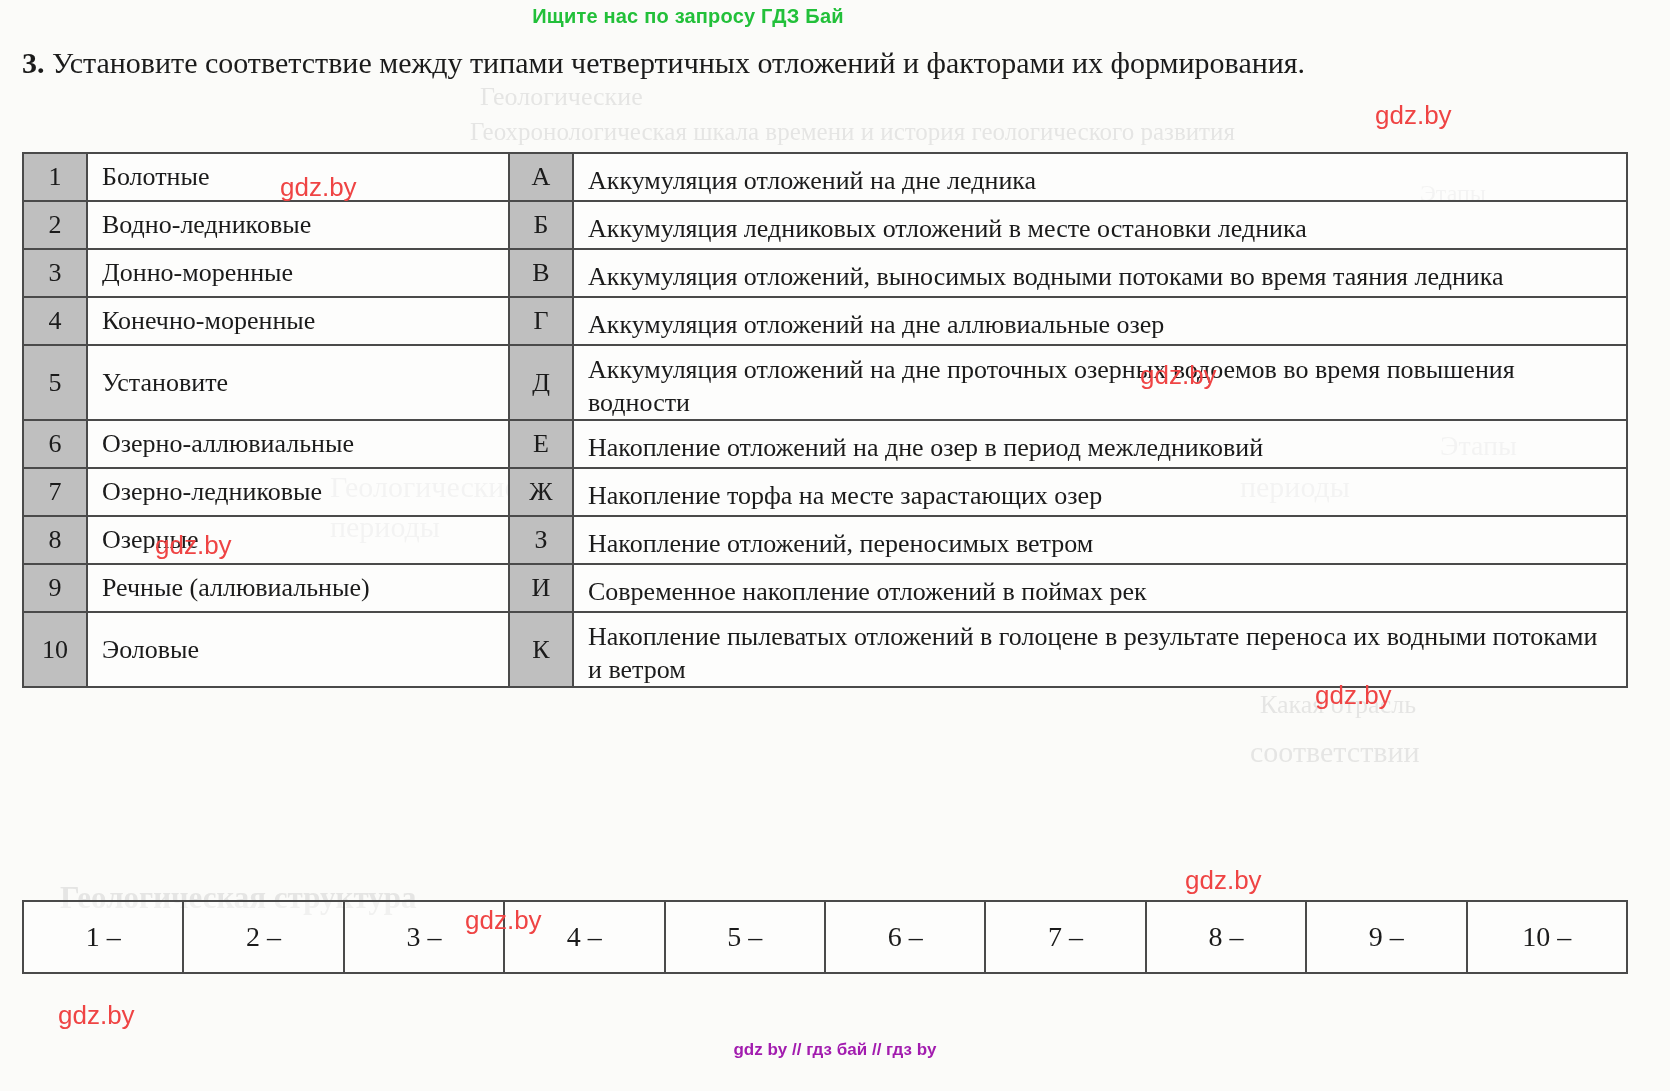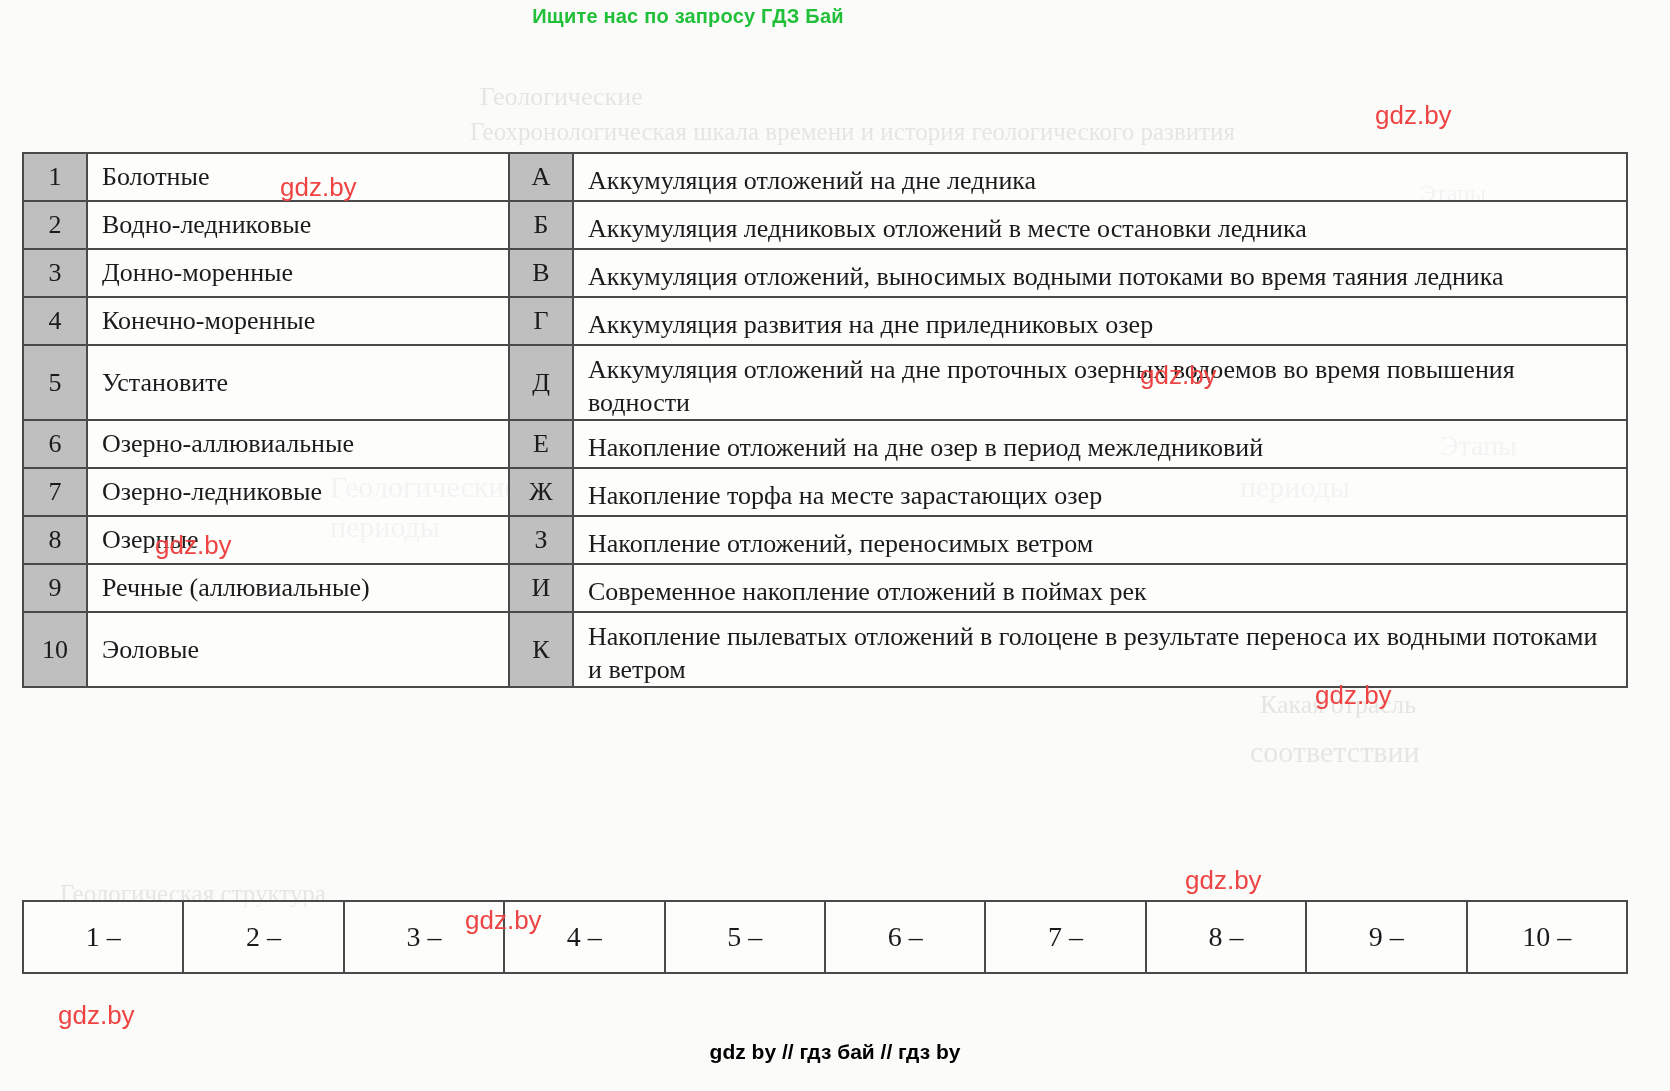--- a/index.html
+++ b/index.html
@@ -115,23 +115,23 @@
     color: #1b1b1b;
     background: rgba(255,255,255,0.45);
   }
 
   .footer {
     position: absolute;
     left: 0;
     top: 1040px;
     width: 1670px;
     text-align: center;
-    color: #000000;
+    color: #a21caf;
     font-family: "Liberation Sans", sans-serif;
-    font-size: 21px;
+    font-size: 17px;
     font-weight: bold;
   }
 
   
   .wm {
     position: absolute;
     color: #ef4444;
     font-family: "Liberation Sans", sans-serif;
     font-size: 26px;
     pointer-events: none;
@@ -145,24 +145,28 @@
 
   <div class="ghost" style="left:480px; top:82px; font-size:26px;">Геологические</div>
   <div class="ghost" style="left:470px; top:118px; font-size:25px;">Геохронологическая шкала времени и история геологического развития</div>
   <div class="ghost" style="left:1420px; top:180px; font-size:24px;">Этапы</div>
   <div class="ghost" style="left:330px; top:470px; font-size:30px;">Геологические</div>
   <div class="ghost" style="left:330px; top:510px; font-size:30px;">периоды</div>
   <div class="ghost" style="left:1240px; top:470px; font-size:30px;">периоды</div>
   <div class="ghost" style="left:1440px; top:430px; font-size:28px;">Этапы</div>
   <div class="ghost" style="left:1260px; top:690px; font-size:26px;">Какая отрасль</div>
   <div class="ghost" style="left:1250px; top:735px; font-size:30px;">соответствии</div>
-  <div class="ghost" style="left:60px; top:880px; font-size:25px;">Геологическая структура</div>
+  <div class="ghost" style="left:60px; top:880px; font-size:31px;font-weight:bold;">Геологическая структура</div>
 
   <div class="top-banner">Ищите нас по запросу ГДЗ Бай</div>
 
+  <div class="task">
+    <b>3.</b>
+    <span>Установите соответствие между типами четвертичных отложений и факторами их формирования.</span>
+  </div>
 
   <table class="match-table">
     <tbody>
       <tr>
         <td class="col-num">1</td>
         <td class="col-left">Болотные</td>
         <td class="col-letter">А</td>
         <td class="col-right">Аккумуляция отложений на дне ледника</td>
       </tr>
       <tr>
@@ -174,21 +178,21 @@
       <tr>
         <td class="col-num">3</td>
         <td class="col-left">Донно-моренные</td>
         <td class="col-letter">В</td>
         <td class="col-right">Аккумуляция отложений, выносимых водными потоками во время таяния ледника</td>
       </tr>
       <tr>
         <td class="col-num">4</td>
         <td class="col-left">Конечно-моренные</td>
         <td class="col-letter">Г</td>
-        <td class="col-right">Аккумуляция развития на дне приледниковых озер</td>
+        <td class="col-right">Аккумуляция отложений на дне аллювиальные озер</td>
       </tr>
       <tr>
         <td class="col-num">5</td>
         <td class="col-left">Установите</td>
         <td class="col-letter">Д</td>
         <td class="col-right">Аккумуляция отложений на дне проточных озерных водоемов во время повышения водности</td>
       </tr>
       <tr>
         <td class="col-num">6</td>
         <td class="col-left">Озерно-аллювиальные</td>

